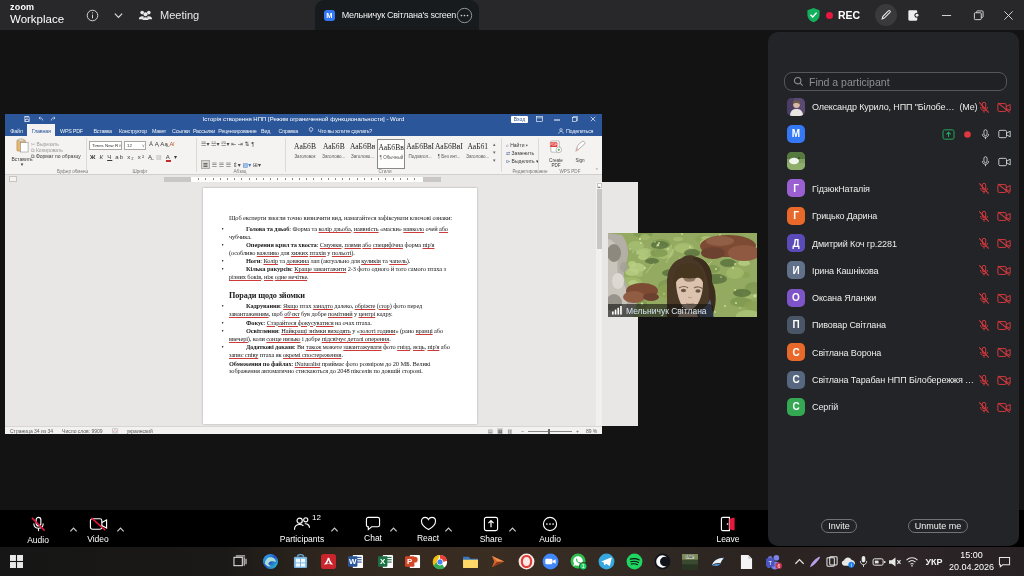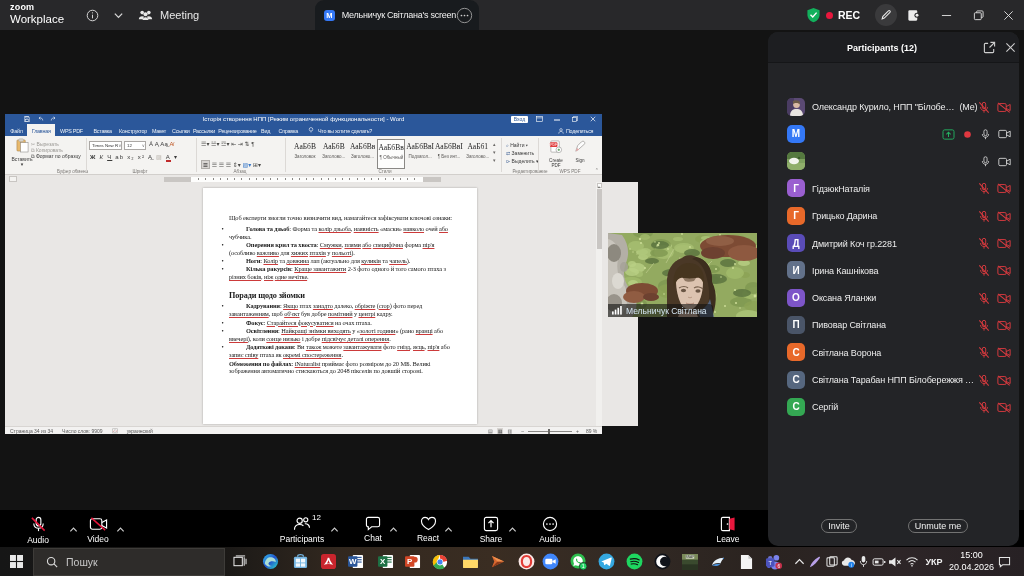--- a/index.html
+++ b/index.html
@@ -600,32 +600,24 @@
     <div class="tbtn" style="left:710px;top:6px;width:36px;">
       <svg width="16" height="16" viewBox="0 0 17 17" fill="none">
           <path d="M3 1.5 H10 V15.5 H3 C2.2 15.5 1.5 14.8 1.5 14 V3 C1.5 2.2 2.2 1.5 3 1.5 Z" stroke="#fff" stroke-width="1.2"></path>
           <path d="M10 3 L15.5 1.5 V15.5 L10 14 Z" fill="#e8173d"></path>
           <circle cx="8" cy="8.5" r="0.9" fill="#fff"></circle>
         </svg>
       <div class="lbl">Leave</div>
     </div>
   </div>
   <div id="panel">
-    <div id="phead">
-      <div class="ptitle">Participants (12)</div>
-      <svg style="position:absolute;left:215px;top:9px;" width="13" height="13" viewBox="0 0 14 14" fill="none" stroke="#cfcfcf" stroke-width="1.2">
-          <path d="M11.5 8.5 V11.5 C11.5 12.1 11.1 12.5 10.5 12.5 H2.5 C1.9 12.5 1.5 12.1 1.5 11.5 V3.5 C1.5 2.9 1.9 2.5 2.5 2.5 H5.5"></path>
-          <path d="M8 1.5 H12.5 V6"></path>
-          <line x1="12.3" y1="1.7" x2="7" y2="7"></line>
-        </svg>
-      <svg style="position:absolute;left:237px;top:10px;" width="11" height="11" viewBox="0 0 12 12" stroke="#cfcfcf" stroke-width="1.2">
-          <line x1="1.5" y1="1.5" x2="10.5" y2="10.5"></line>
-          <line x1="10.5" y1="1.5" x2="1.5" y2="10.5"></line>
-        </svg>
-    </div>
+    <div id="psearch"><svg width="11" height="11" viewBox="0 0 13 13" fill="none" stroke="#8e8f94" stroke-width="1.3">
+          <circle cx="5.5" cy="5.5" r="3.8"></circle>
+          <line x1="8.5" y1="8.5" x2="11.5" y2="11.5"></line>
+        </svg>Find a participant</div>
     <div id="plist">
       <div class="prow" style="top:61.5px;">
           <div class="pav">
             <svg width="18" height="18" viewBox="0 0 18 18">
               <rect width="18" height="18" fill="#5b4a74"></rect>
               <rect x="0" y="0" width="7" height="18" fill="#4a3c62"></rect>
               <circle cx="9.5" cy="6.5" r="3.4" fill="#d9b9a4"></circle>
               <path d="M3 18 C3 12.8 6 11 9.5 11 C13 11 16 12.8 16 18 Z" fill="#e8e4e0"></path>
               <path d="M5.8 3.6 C6.6 1.8 12.4 1.6 13 4.8 L12.6 6.8 C12.4 4.6 7 4.4 6.4 6.4 Z" fill="#6b5a48"></path>
             </svg>
@@ -848,26 +840,20 @@
     <div class="pbtn" style="left:140px;bottom:13px;width:60px;">Unmute me</div>
   </div>
   <div id="taskbar">
     <div class="tkicon" style="left:5px;width:22px;">
       <svg width="13" height="13" viewBox="0 0 14 14" fill="#e8e8e8">
           <rect x="0" y="0" width="6.4" height="6.4"></rect>
           <rect x="7.6" y="0" width="6.4" height="6.4"></rect>
           <rect x="0" y="7.6" width="6.4" height="6.4"></rect>
           <rect x="7.6" y="7.6" width="6.4" height="6.4"></rect>
         </svg>
-    </div>
-    <div id="tksearch">
-      <svg style="margin:0 8px 0 12px;" width="12" height="12" viewBox="0 0 14 14" fill="none" stroke="#dcdcdc" stroke-width="1.3">
-          <circle cx="6" cy="6" r="4.3"></circle>
-          <line x1="9.3" y1="9.3" x2="13" y2="13"></line>
-        </svg>Пошук
     </div>
     <div class="tkicon" style="left:228px;width:24px;">
       <svg width="14" height="13" viewBox="0 0 15 14" fill="none" stroke="#e8e8e8" stroke-width="1.1">
           <rect x="1" y="2.5" width="9" height="9"></rect>
           <path d="M12 2.5 V11.5 M14 4 V10"></path>
           <path d="M3 1 H13"></path>
         </svg>
     </div>
     <div class="tkicon" style="left:258px;width:24px;">
       <svg width="17" height="17" viewBox="0 0 18 18">

